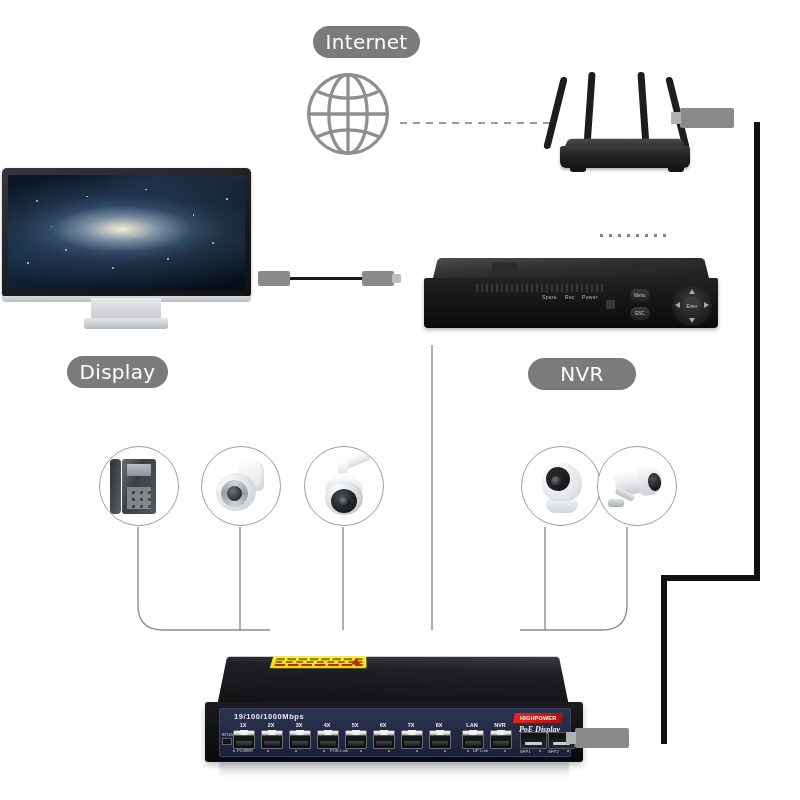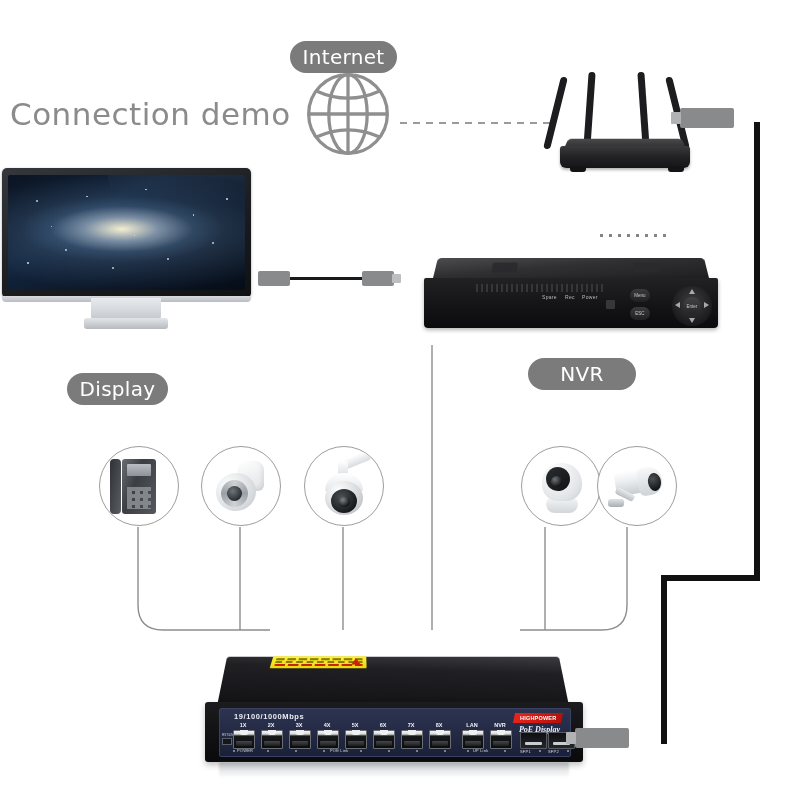--- a/index.html
+++ b/index.html
@@ -25,23 +25,23 @@
   
   .pill{
     background:#7b7b7b;color:#fff;
     border-radius:16px;
     font-size:20px;
     display:flex;align-items:center;justify-content:center;
     height:32px;
     letter-spacing:.3px;
     font-family:"DejaVu Sans",sans-serif;
   }
-  #lbl-internet{left:290px;top:26px;width:107px;margin-top:15px;}
+  #lbl-internet{left:313px;top:26px;width:107px;}
   #lbl-router  {left:556px;top:23px;width:108px;}
-  #lbl-display {left: 67px;top:373px;width:101px;}
+  #lbl-display {left: 67px;top:356px;width:101px;}
   #lbl-nvr     {left:528px;top:358px;width:108px;}
 
   
   #globe{left:300px;top:66px;width:96px;height:96px;}
 
   
   #dash{
     left:400px;top:122px;width:150px;height:2px;
     background-image:linear-gradient(to right,#9a9a9a 0 7px,transparent 7px 13px);
     background-size:13px 2px;
@@ -350,21 +350,20 @@
 
       <path d="M545 527 L545 630"></path>
       <path d="M627 527 L627 605 Q627 630 602 630 L520 630"></path>
     </g>
   </svg>
 
   <svg id="blackcable" viewBox="0 0 800 800">
     <path d="M757 122 L757 578 L664 578 L664 744" fill="none" stroke="#111111" stroke-width="6" stroke-linejoin="miter"></path>
   </svg>
 
-  <div class="abs" id="title">Connection demo</div>
 
   <div class="abs pill" id="lbl-internet">Internet</div>
   <div class="abs pill" id="lbl-display">Display</div>
   <div class="abs pill" id="lbl-nvr">NVR</div>
 
   <svg class="abs" id="globe" viewBox="0 0 100 100">
     <g fill="none" stroke="#8f8f8f" stroke-width="3.4">
       <circle cx="50" cy="50" r="41"></circle>
       <ellipse cx="50" cy="50" rx="20" ry="41"></ellipse>
       <line x1="9" y1="50" x2="91" y2="50"></line>

